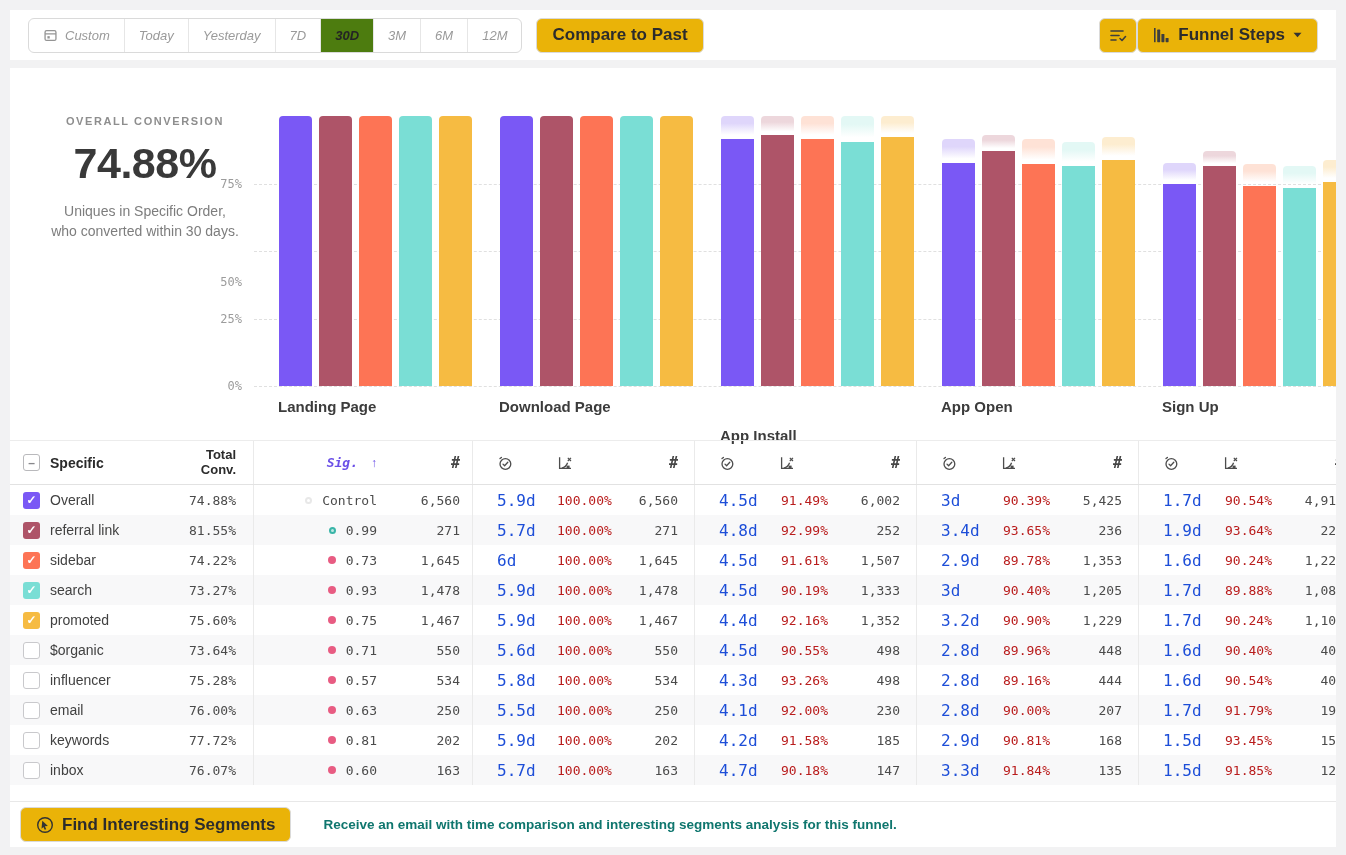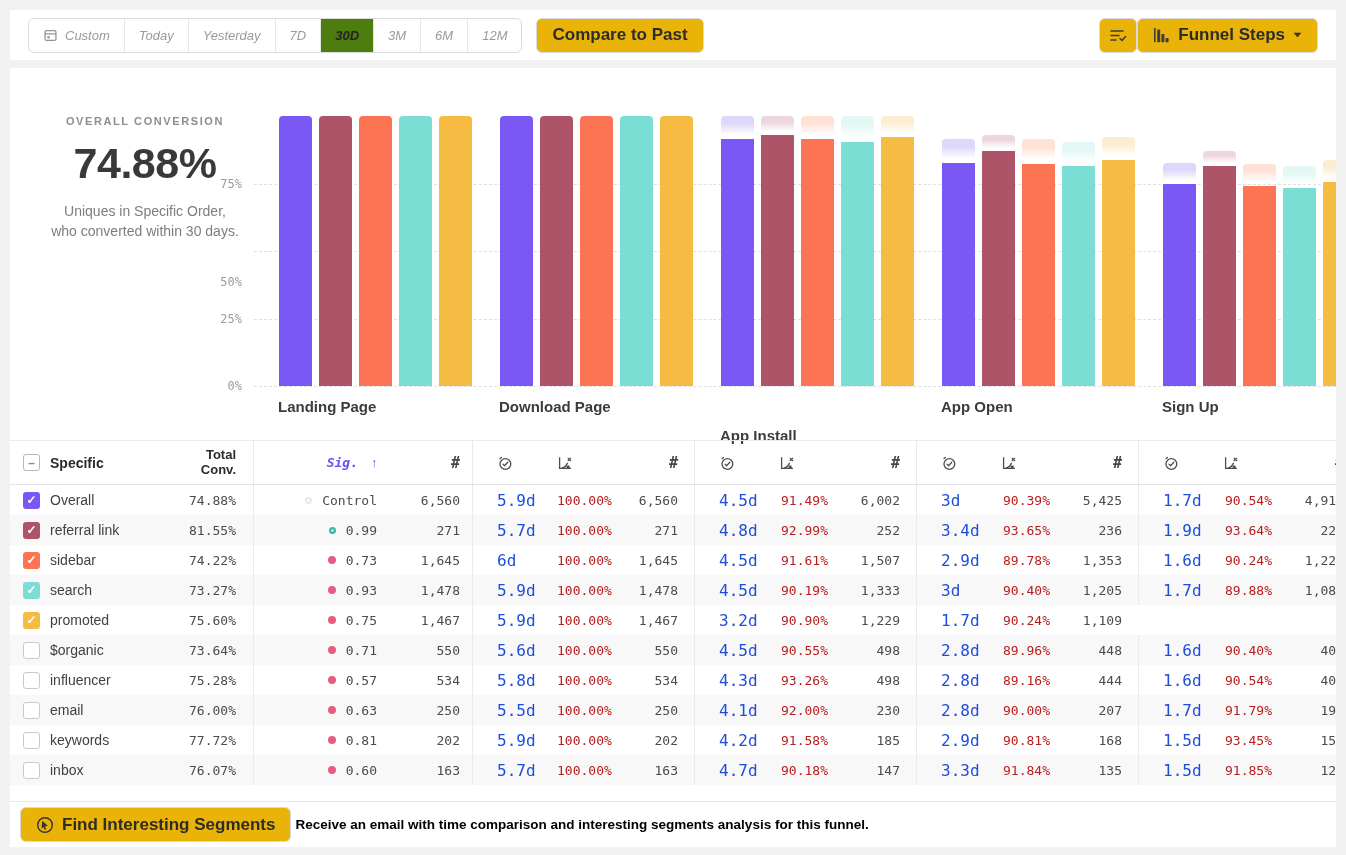--- a/index.html
+++ b/index.html
@@ -64,21 +64,21 @@
   .cb.indet { background:#fff; border:1.5px solid #b9b9bc; color:#88888c; font-weight:700; font-size:12px; line-height:1; }
   .cb .tick { color:#fff; font-size:12px; font-weight:700; line-height:1; }
 
   .dot { width:7px; height:7px; border-radius:50%; flex:none; }
   .dot-control { border:2px solid #e8e8e8; background:#fff; }
   .dot-teal { border:2px solid #3ab5a8; background:#bde8e2; }
   .dot-pink { background:#e85c82; width:8px; height:8px; }
 
   
   .footer { position:absolute; left:0; right:0; top:733px; height:46px; border-top:1px solid #e8e8e8; display:flex; align-items:center; padding-left:10px; background:#fff; }
-  .footer-msg { margin-left:4px; font-size:13.5px; font-weight:700; color:#000000; }
+  .footer-msg { margin-left:32px; font-size:13.5px; font-weight:700; color:#0f766e; }
 </style>
 </head>
 <body>
 
 <div class="toolbar">
   <div class="seg-group">
       <div class="seg">
         <span class="seg-ic">
           <svg width="15" height="15" viewBox="0 0 16 16" fill="none" stroke="#949494" stroke-width="1.4">
             <rect x="2.2" y="2.8" width="11.6" height="10.4" rx="1.6"></rect>
@@ -474,20 +474,25 @@
                 <span>0.75</span>
               </div>
               <div class="sig-n mono">1,467</div>
             </div>
             <div class="b-step">
               <div class="st-t mono">5.9d</div>
               <div class="st-p mono">100.00%</div>
               <div class="st-n mono">1,467</div>
             </div>
             <div class="b-step">
+              <div class="st-t mono">4.4d</div>
+              <div class="st-p mono">92.16%</div>
+              <div class="st-n mono">1,352</div>
+            </div>
+            <div class="b-step">
               <div class="st-t mono">3.2d</div>
               <div class="st-p mono">90.90%</div>
               <div class="st-n mono">1,229</div>
             </div>
             <div class="b-step">
               <div class="st-t mono">1.7d</div>
               <div class="st-p mono">90.24%</div>
               <div class="st-n mono">1,109</div>
             </div>
           </div>

